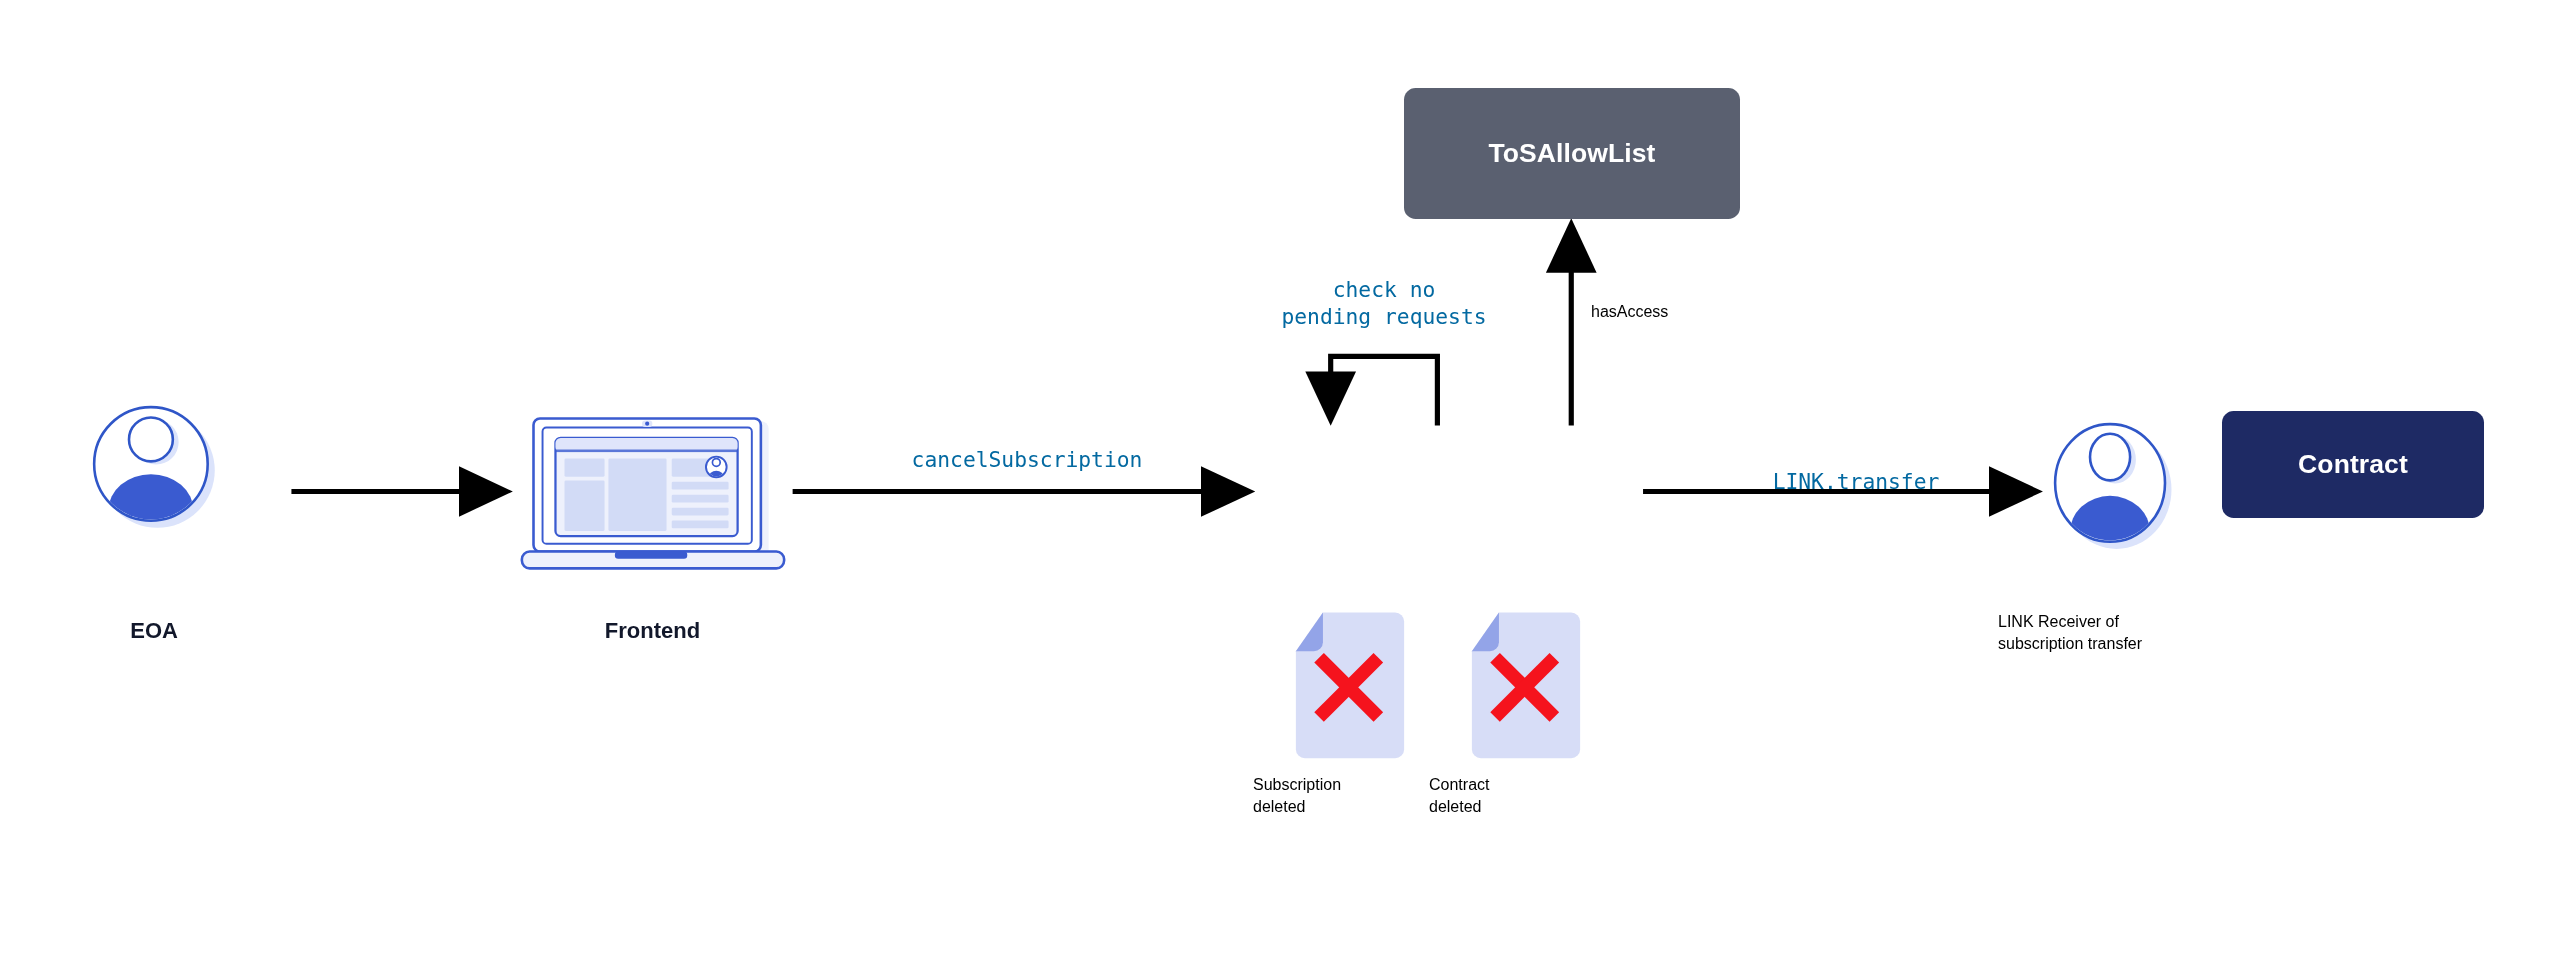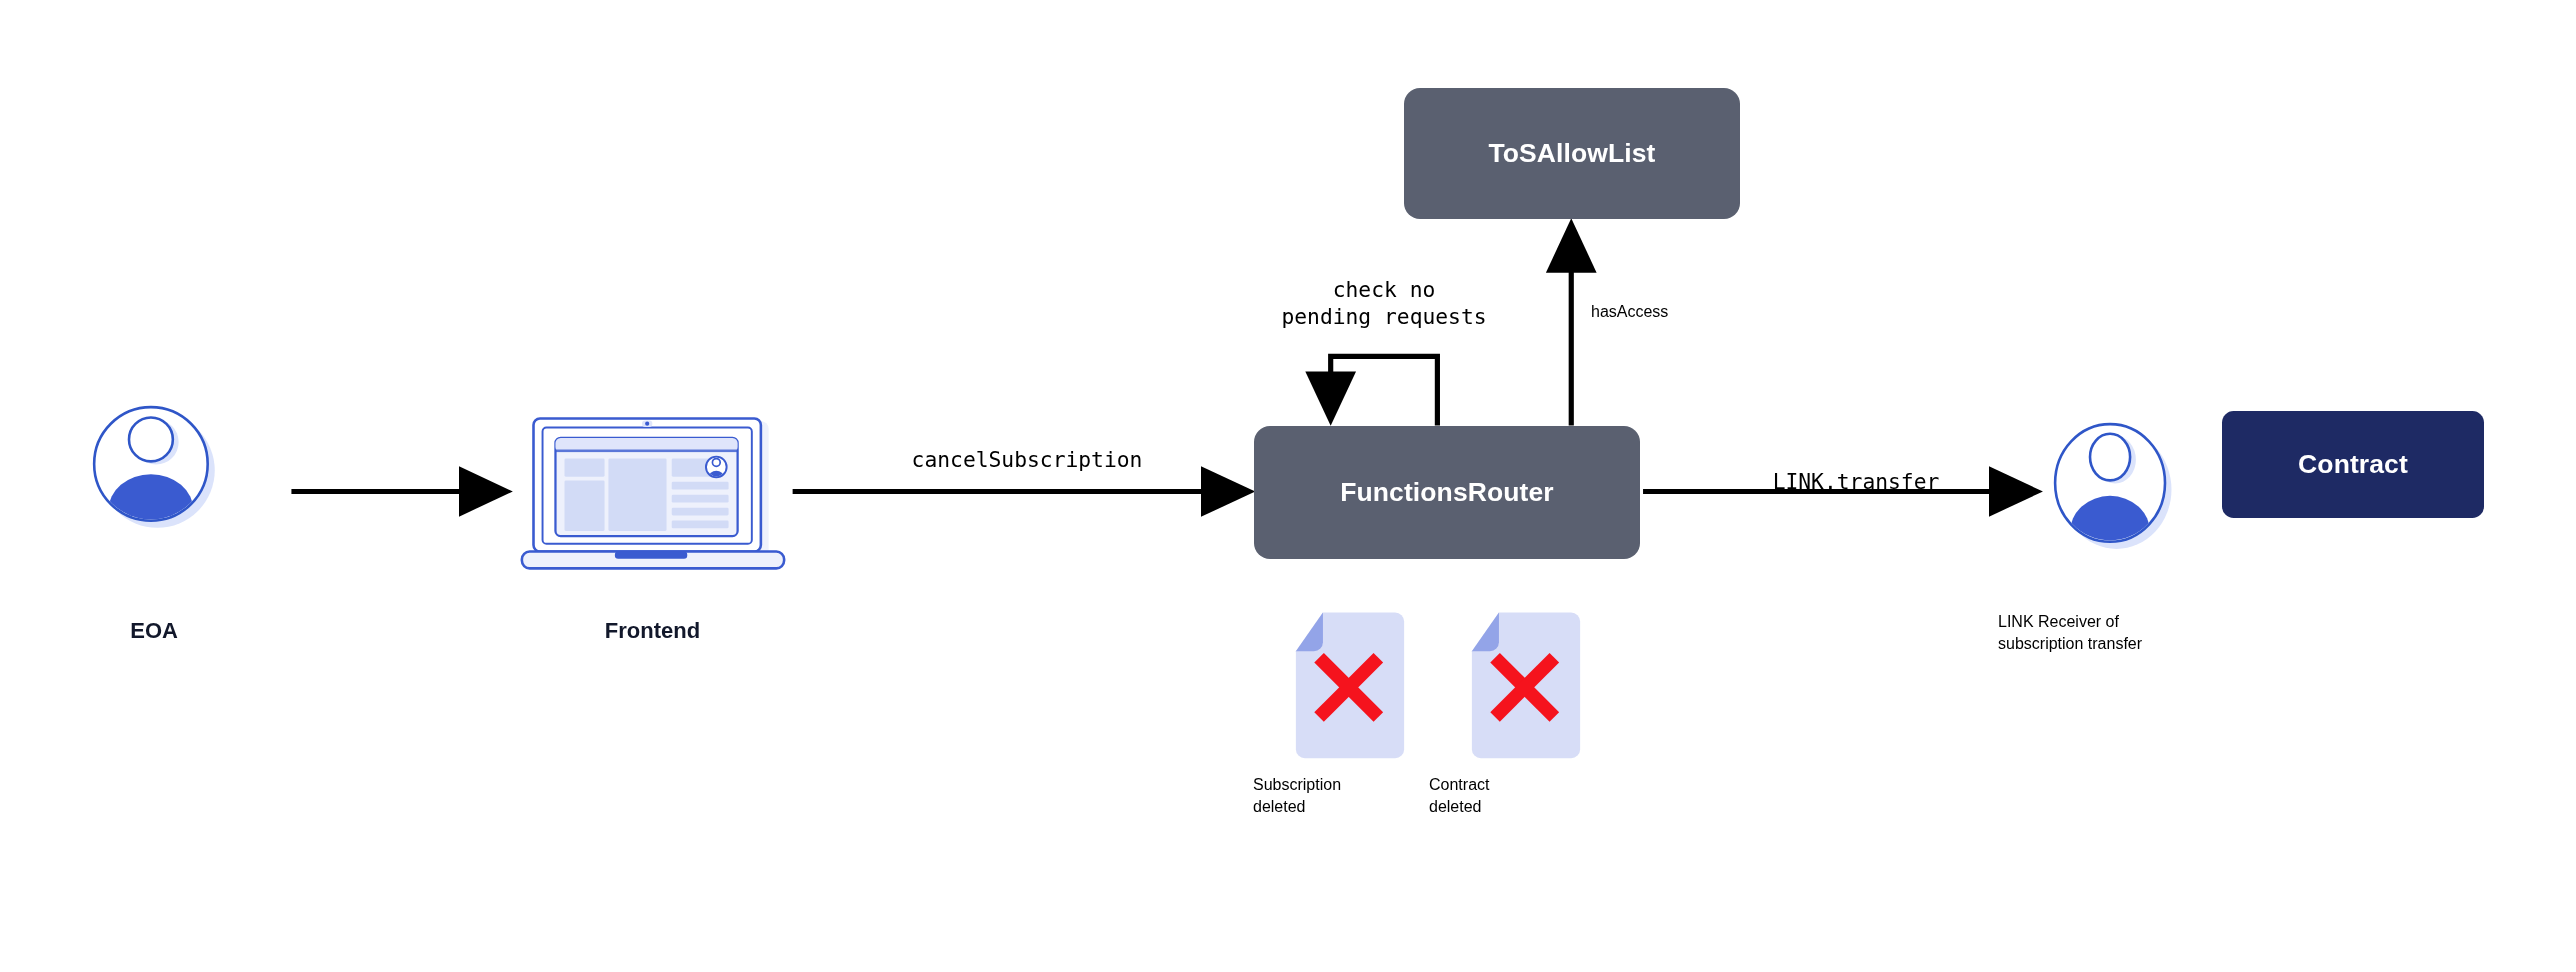--- a/index.html
+++ b/index.html
@@ -27,29 +27,29 @@
     border-radius: 11.6px;
     display: flex;
     align-items: center;
     justify-content: center;
     color: #ffffff;
     font-weight: bold;
     letter-spacing: 0.1px;
     text-align: center;
     line-height: 1.1;
   }
-  .node-box.slate { background: #5a6070; border-radius: 16px; }
+  .node-box.slate { background: #5a6070; }
   .node-box.navy  { background: #1e2a64; }
 
   
   .edge-label {
     position: absolute;
     font-family: "DejaVu Sans Mono", "Liberation Mono", monospace;
     font-size: 21.3px;
-    color: #000000;
+    color: #0369a1;
     white-space: pre;
     line-height: 1.28;
     text-align: center;
   }
   .plain-label {
     position: absolute;
     font-family: "Liberation Sans", sans-serif;
     font-size: 16px;
     color: #000000;
     white-space: pre;
@@ -165,23 +165,20 @@
     </g>
     <circle cx="307" cy="90" r="6" fill="#ffffff" stroke="#3a5bd0" stroke-width="2.6"></circle>
 
     <rect x="6" y="228" width="406" height="26" rx="12" fill="#eef1fc" stroke="#3a5bd0" stroke-width="4"></rect>
     <rect x="150" y="228" width="112" height="11" rx="5" fill="#3a5bd0"></rect>
   </svg>
   <div class="node-caption" style="left:523px; top:618px; width:259px;">Frontend</div>
 
   <div class="edge-label" style="left:820px; top:446px; width:414px;">cancelSubscription</div>
 
-  <div class="node-box slate" style="left:1254px; top:426px; width:386px; height:133px; font-size:26.5px;">
-    <span>FunctionsRouter</span>
-  </div>
 
   <div class="edge-label" style="left:1190px; top:276px; width:388px;"><span>check no</span><br><span>pending requests</span></div>
 
   <div class="plain-label" style="left:1591px; top:302px; width:213px; text-align:left;">hasAccess</div>
 
   <div class="node-box slate" style="left:1404px; top:88px; width:336px; height:131px; font-size:26.5px;">
     <span>ToSAllowList</span>
   </div>
 
   <div class="edge-label" style="left:1675px; top:446px; width:362px;margin-top:22px;">LINK.transfer</div>

